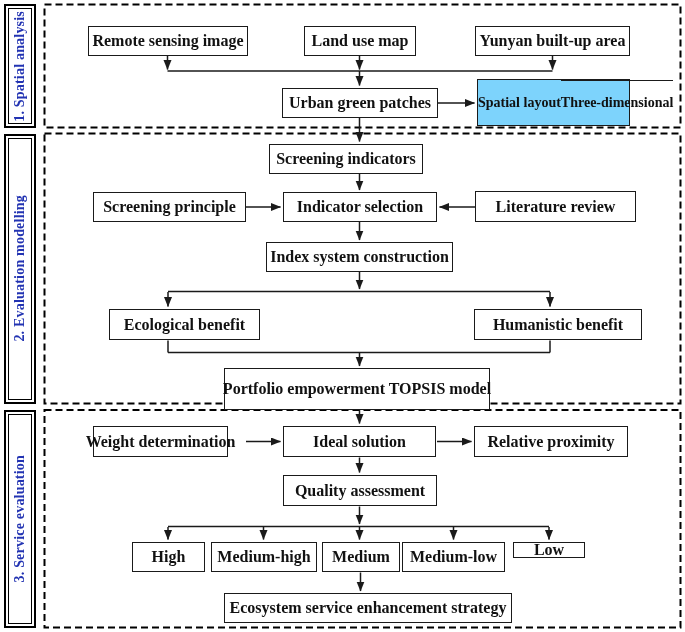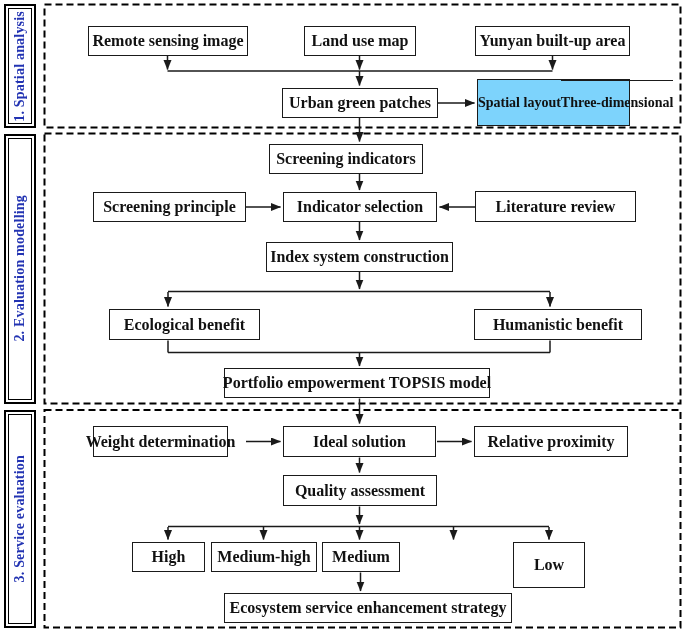--- a/index.html
+++ b/index.html
@@ -134,25 +134,26 @@
     <div class="cell">Three-dimensional</div>
   </div>
 
   <div class="node" style="left:269px;top:144px;width:154px;height:30px">Screening indicators</div>
   <div class="node" style="left:93px;top:192px;width:153px;height:30px">Screening principle</div>
   <div class="node" style="left:283px;top:192px;width:154px;height:30px">Indicator selection</div>
   <div class="node" style="left:475px;top:191px;width:161px;height:31px">Literature review</div>
   <div class="node" style="left:266px;top:242px;width:187px;height:30px">Index system construction</div>
   <div class="node" style="left:109px;top:309px;width:151px;height:31px">Ecological benefit</div>
   <div class="node" style="left:474px;top:309px;width:168px;height:31px">Humanistic benefit</div>
-  <div class="node" style="left:224px;top:368px;width:266px;height:30px">Portfolio empowerment TOPSIS model</div>
+  <div class="node" style="left:224px;top:368px;width:266px;height:42px">Portfolio empowerment TOPSIS model</div>
 
   <div class="node" style="left:93px;top:426px;width:135px;height:31px">Weight determination</div>
   <div class="node" style="left:283px;top:426px;width:153px;height:31px">Ideal solution</div>
   <div class="node" style="left:474px;top:426px;width:154px;height:31px">Relative proximity</div>
   <div class="node" style="left:283px;top:475px;width:154px;height:31px">Quality assessment</div>
   <div class="node" style="left:132px;top:542px;width:73px;height:30px">High</div>
   <div class="node" style="left:211px;top:542px;width:106px;height:30px">Medium-high</div>
   <div class="node" style="left:322px;top:542px;width:78px;height:30px">Medium</div>
-  <div class="node" style="left:513px;top:542px;width:72px;height:46px">Low</div>
+  <div class="node" style="left:402px;top:542px;width:103px;height:30px">Medium-low</div>
+  <div class="node" style="left:513px;top:542px;width:72px;height:16px">Low</div>
   <div class="node" style="left:224px;top:593px;width:288px;height:30px">Ecosystem service enhancement strategy</div>
 
 </div>
 
 </body></html>

